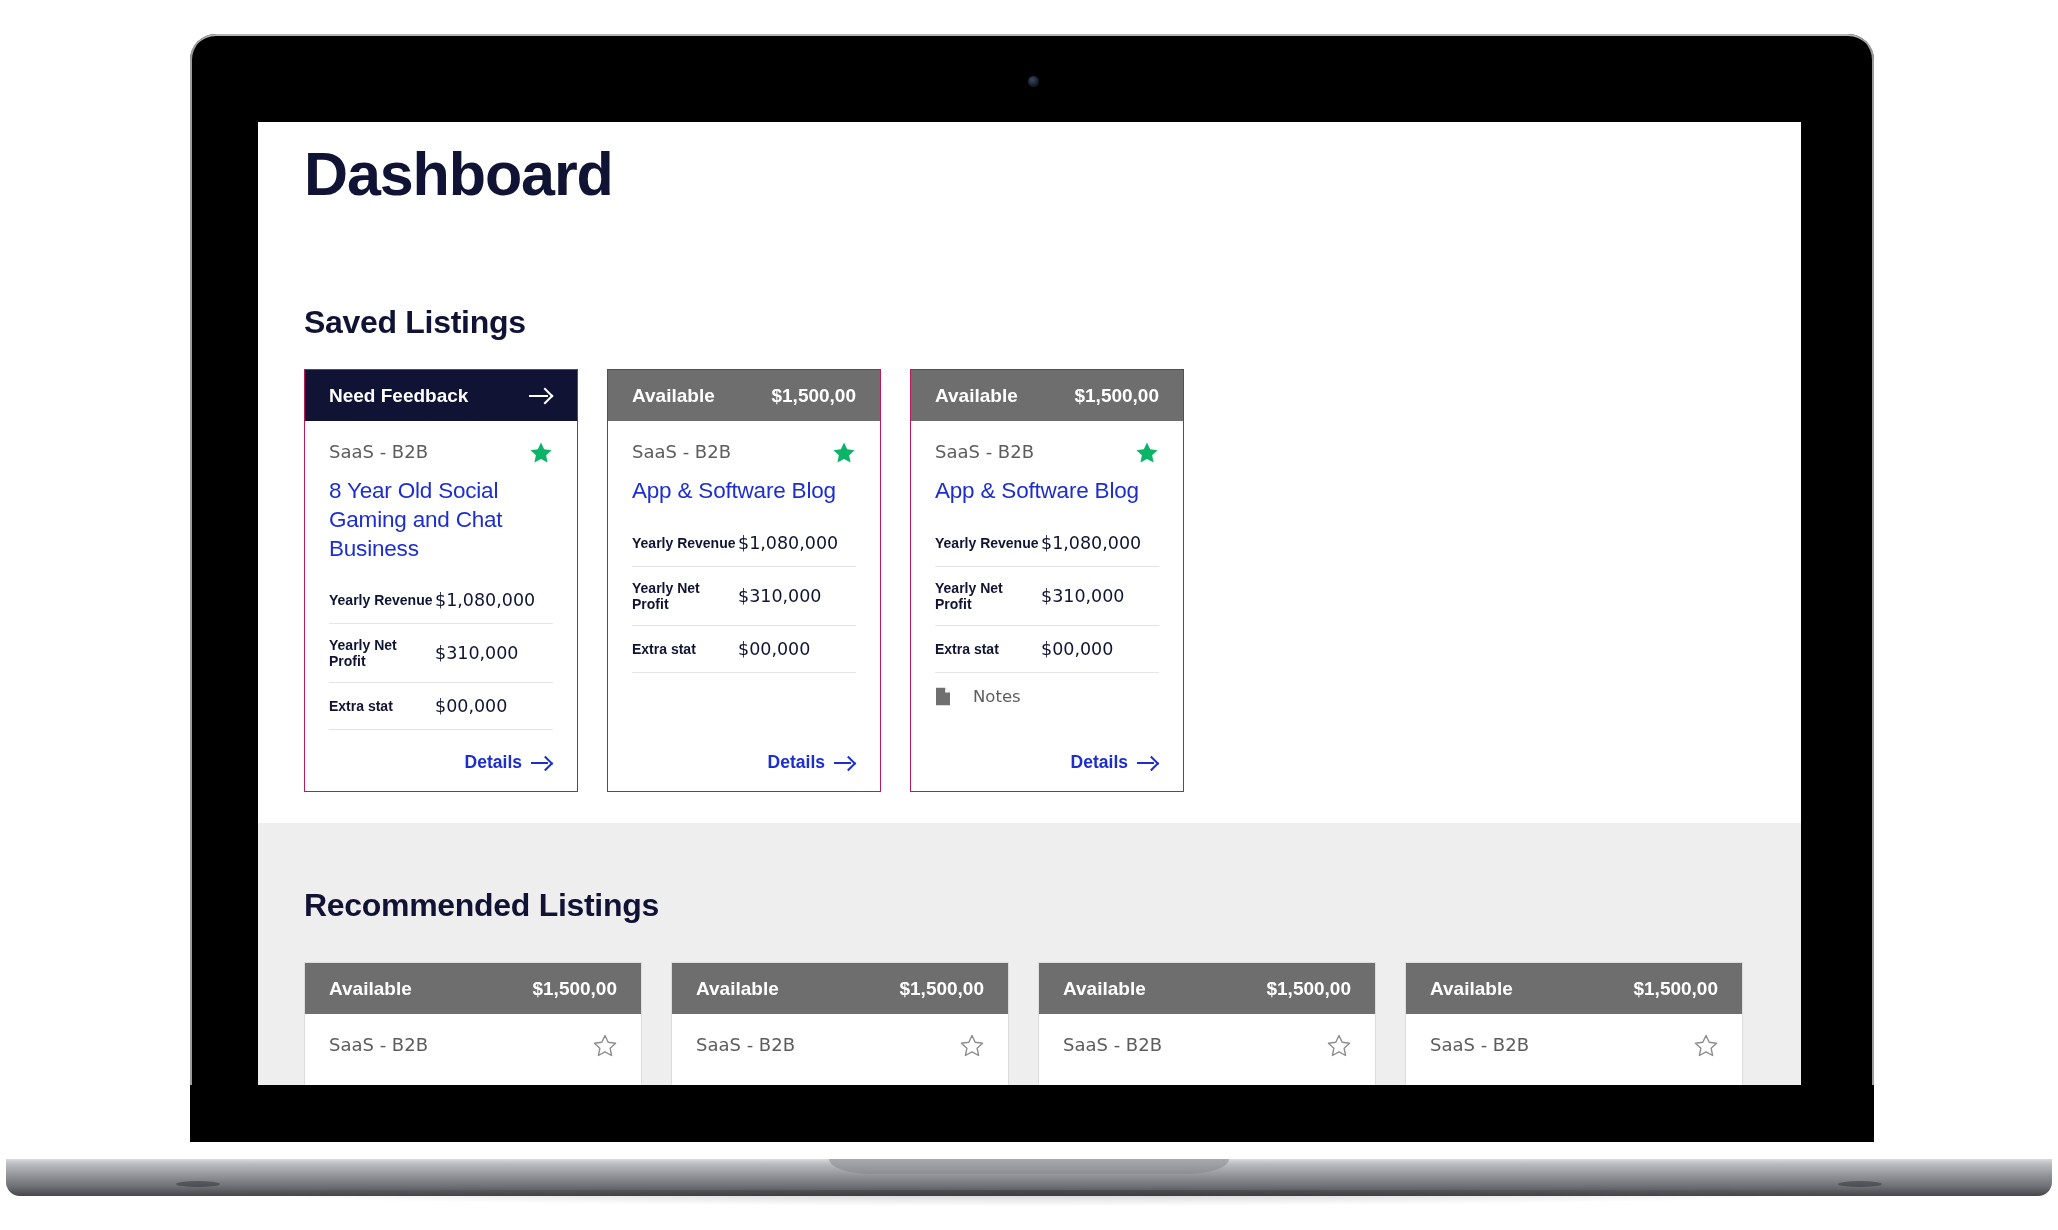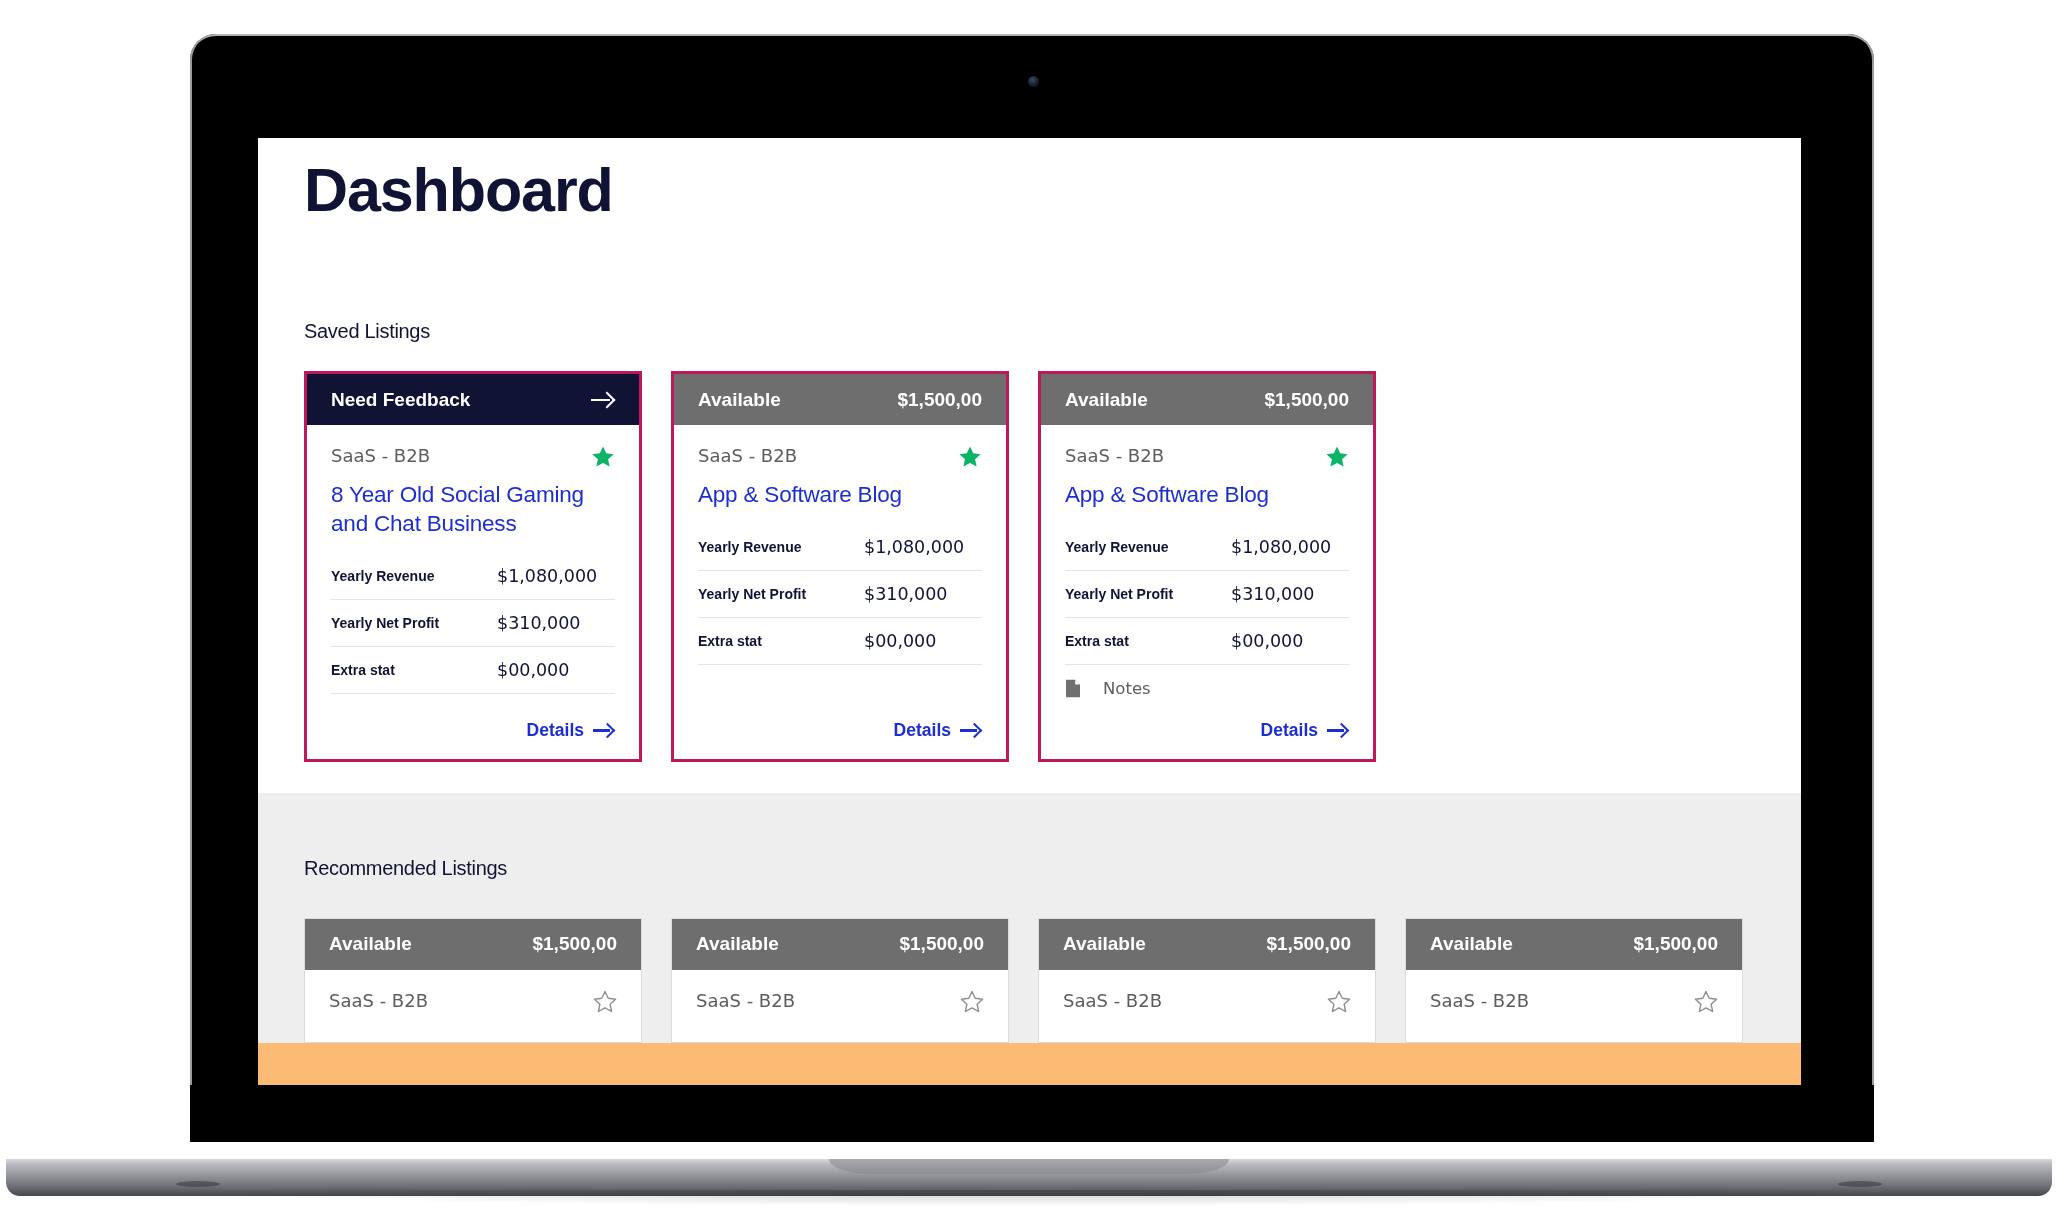--- a/index.html
+++ b/index.html
@@ -38,24 +38,24 @@
     width: 11px;
     height: 11px;
     border-radius: 50%;
     background: radial-gradient(circle at 40% 35%, #3a4a6b 0%, #1b1f2b 55%, #0a0a0c 100%);
   }
 
   
   .screen {
     position: absolute;
     left: 258px;
-    top: 138px;
+    top: 122px;
     width: 1543px;
     height: 963px;
-    background: #fdba74;
+    background: #f0abfc;
     overflow: hidden;
   }
 
   .lid-bottom-bar {
     position: absolute;
     left: 190px;
     top: 1085px;
     width: 1684px;
     height: 57px;
     background: #000000;
@@ -149,39 +149,39 @@
     font-size: 19px;
     font-weight: bold;
     font-family: "Liberation Sans", sans-serif;
     display: flex;
     align-items: center;
     justify-content: center;
     cursor: pointer;
   }
 
   .section-heading {
-    font-size: 20px;
-    font-weight: normal;
+    font-size: 32px;
+    font-weight: bold;
     color: #101334;
     letter-spacing: -0.3px;
   }
 
   .saved-heading { margin-top: 98px; }
 
   .card-row {
     display: flex;
     gap: 29px;
     margin-top: 28px;
   }
 
   
   .card {
-    width: 338px;
-    background: #ffffff;
-    border: 3px solid #be185d;
+    width: 274px;
+    background: #ffffff;
+    border: 1px solid #be185d;
     display: flex;
     flex-direction: column;
   }
 
   .card-head {
     height: 51px;
     padding: 0 24px;
     display: flex;
     align-items: center;
     justify-content: space-between;

